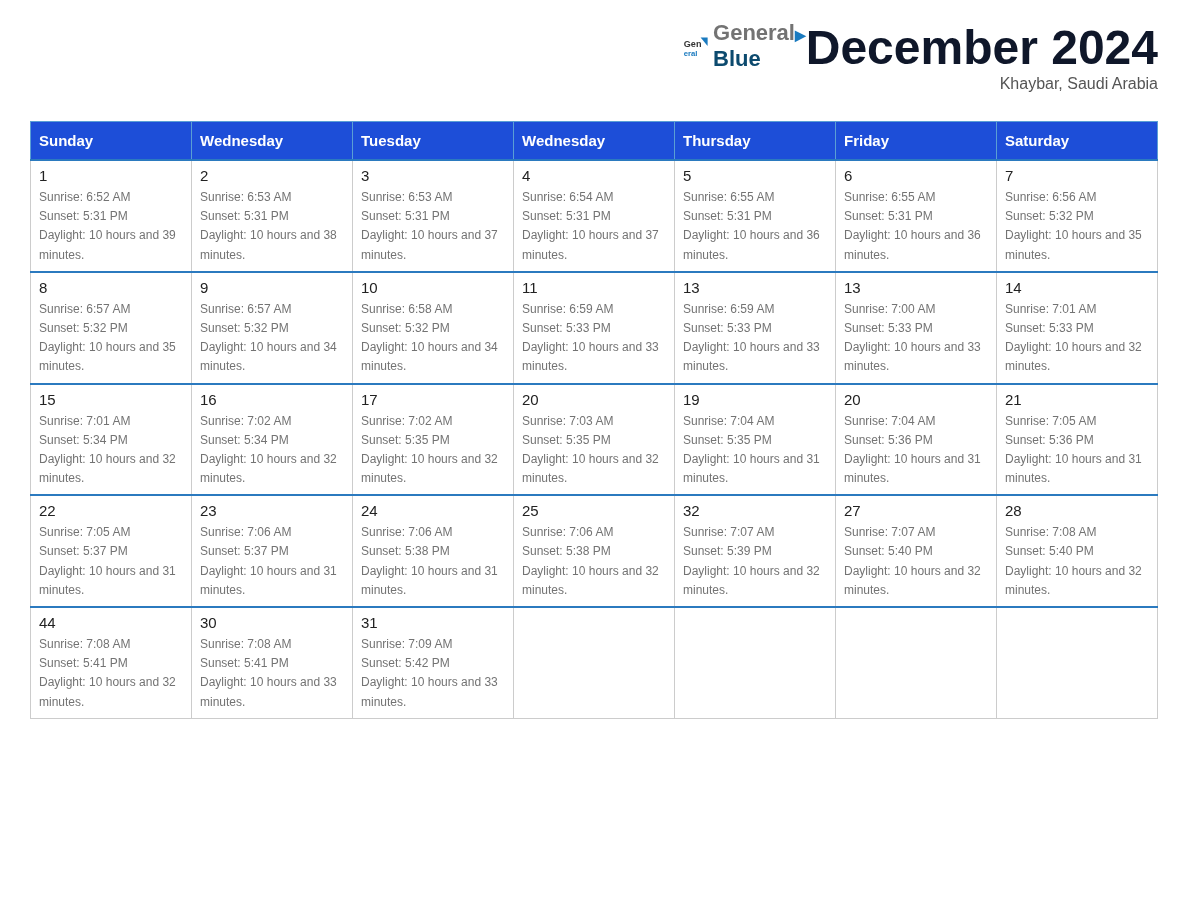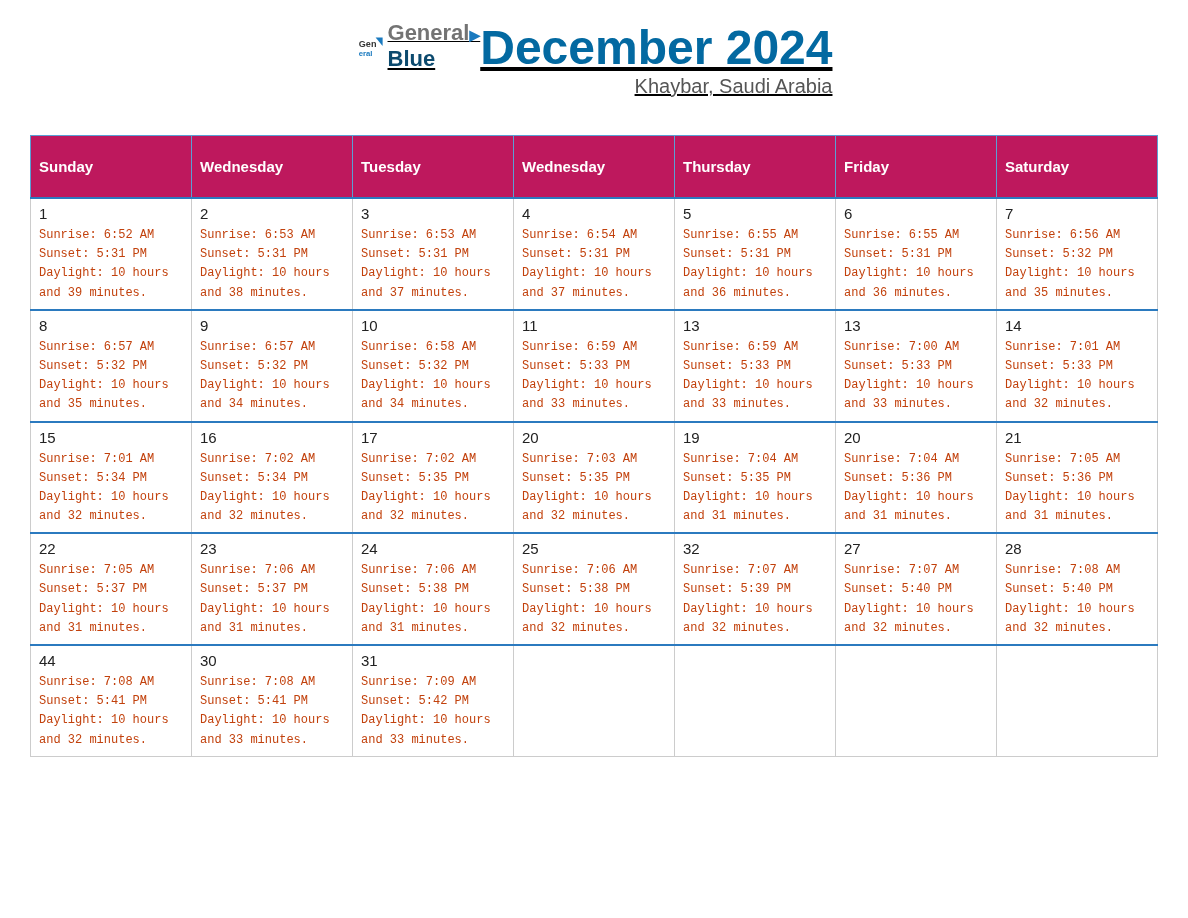--- a/index.html
+++ b/index.html
@@ -5,24 +5,23 @@
     * { box-sizing: border-box; margin: 0; padding: 0; }
     body {
       font-family: Arial, sans-serif;
       background: #fff;
       padding: 20px 30px;
       width: 1188px;
       min-height: 918px;
     }
     .header {
       display: flex;
-      justify-content: center;
+      justify-content: flex-end;
       align-items: flex-start;
-      margin-bottom: 37px;
-      text-decoration: underline;
+      margin-bottom: 28px;
     }
     .logo {
       display: flex;
       align-items: center;
       gap: 4px;
     }
     .logo-text-general {
       font-size: 22px;
       font-weight: bold;
       color: #737373;
@@ -35,37 +34,37 @@
     .logo-icon {
       width: 28px;
       height: 28px;
     }
     .title-section {
       text-align: right;
     }
     .month-title {
       font-size: 48px;
       font-weight: bold;
-      color: #0369a1;
+      color: #0f172a;
     }
     .location {
-      font-size: 20px;
+      font-size: 16px;
       color: #555;
     }
     .calendar-table {
       width: 100%;
       border-collapse: collapse;
       border: 1px solid #aaa;
     }
     .calendar-table th {
-      background-color: #be185d;
+      background-color: #1d4ed8;
       color: #fff;
       font-size: 15px;
       font-weight: bold;
-      padding: 22px 8px;
+      padding: 10px 8px;
       text-align: left;
       border: 1px solid #5a9fd4;
     }
     .calendar-table td {
       vertical-align: top;
       padding: 6px 8px;
       border: 1px solid #ccc;
       font-size: 12.5px;
       color: #333;
       width: calc(100% / 7);
@@ -76,23 +75,22 @@
     }
     .day-number {
       font-size: 15px;
       font-weight: normal;
       color: #222;
       display: block;
       margin-bottom: 4px;
     }
     .day-info {
       font-size: 12px;
-      color: #c2410c;
+      color: #737373;
       line-height: 1.6;
-      font-family: Liberation Mono, monospace;
     }
     .empty-cell {
       background: #fff;
     }
   </style>
 </head>
 <body>
 
 <div class="header">
   <div class="logo">

